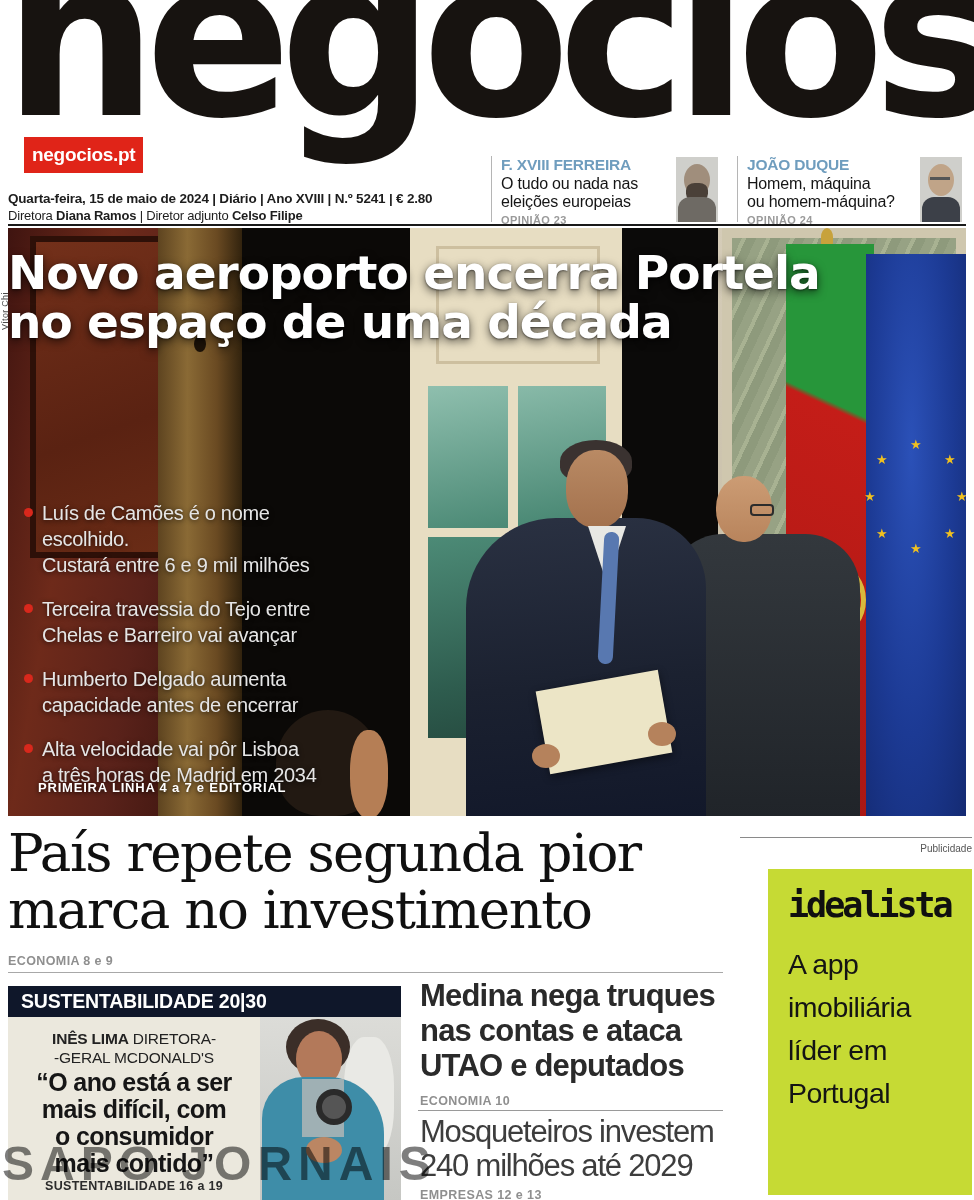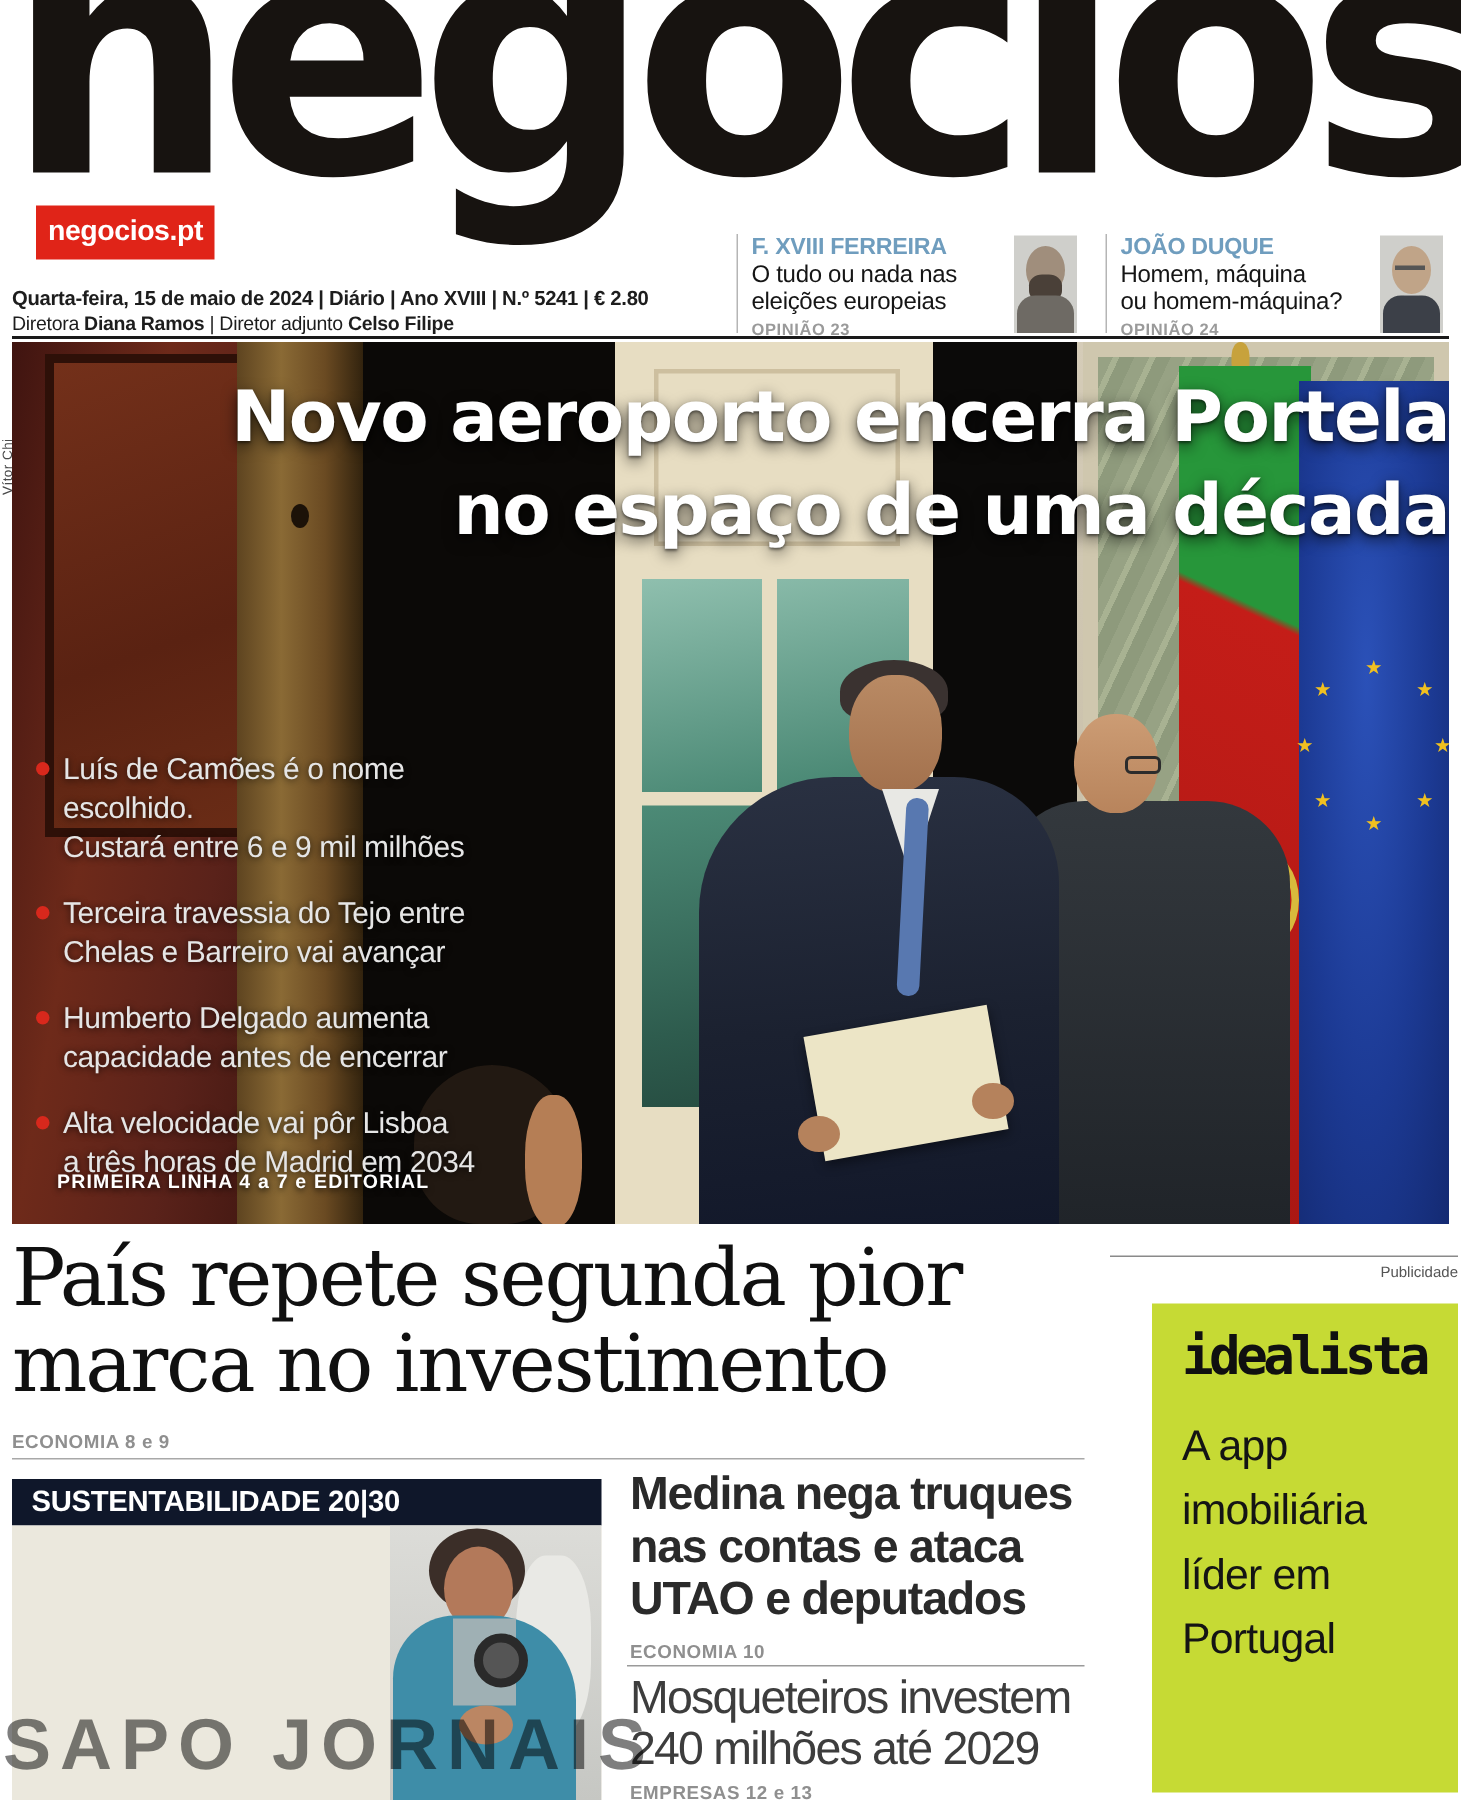--- a/index.html
+++ b/index.html
@@ -91,22 +91,22 @@
   .pm-hand-l{position:absolute;left:524px;top:516px;width:28px;height:24px;border-radius:50%;background:#b5825c;}
   .pm-hand-r{position:absolute;left:640px;top:494px;width:28px;height:24px;border-radius:50%;background:#b5825c;}
   .aide-body{position:absolute;left:660px;top:306px;width:192px;height:282px;border-radius:55px 55px 0 0;
     background:linear-gradient(#33383d,#202429);}
   .aide-head{position:absolute;left:708px;top:248px;width:56px;height:66px;border-radius:48%;
     background:linear-gradient(#cc9c74,#b8845c);}
   .aide-glasses{position:absolute;left:742px;top:276px;width:20px;height:8px;border:2px solid #2c2c2c;border-radius:4px;background:transparent;}
 
   
   .hero-headline{
-    position:absolute;left:0;top:20px;width:958px;text-align:right;z-index:10;
-    color:#fff;font-weight:800;font-size:47px;line-height:62px;letter-spacing:-1px;
+    position:absolute;left:0;top:20px;width:958px;text-align:left;z-index:10;
+    color:#fff;font-weight:800;font-size:47px;line-height:49px;letter-spacing:-1px;
     font-family:"DejaVu Sans","Liberation Sans",sans-serif;
     text-shadow:0 3px 10px rgba(0,0,0,.65),0 1px 2px rgba(0,0,0,.5);
   }
   .hero-bullets{position:absolute;left:16px;top:272px;width:320px;z-index:10;margin:0;padding:0;list-style:none;}
   .hero-bullets li{
     position:relative;padding-left:18px;margin-bottom:18px;
     color:#e5e5e5;font-weight:normal;font-size:20px;line-height:26px;letter-spacing:-.3px;
     text-shadow:0 1px 5px rgba(0,0,0,.75);
   }
   .hero-bullets li::before{
@@ -276,20 +276,29 @@
   <div class="hero-kicker">PRIMEIRA LINHA 4 a 7 e EDITORIAL</div>
 </div>
 
 <div class="abs econ-headline prel">País repete segunda pior
 marca no investimento</div>
 <div class="abs kicker-gray econ-kicker">ECONOMIA 8 e 9</div>
 <div class="abs mid-rule"></div>
 
 <div class="abs sus-bar"><span>SUSTENTABILIDADE 20|30</span></div>
 <div class="abs quote-box">
+  <div class="q-text-col">
+    <div class="person-line prel"><b>INÊS LIMA</b><span> DIRETORA-
+-GERAL MCDONALD'S</span></div>
+    <div class="quote prel">“O ano está a ser
+mais difícil, com
+o consumidor
+mais contido”</div>
+    <div class="sus-kicker">SUSTENTABILIDADE 16 a 19</div>
+  </div>
   <div class="person-photo">
     <div class="pp-blur1"></div>
     <div class="pp-hair"></div>
     <div class="pp-face"></div>
     <div class="pp-jacket"></div>
     <div class="pp-top"></div>
     <div class="pp-pendant"></div>
     <div class="pp-hands"></div>
   </div>
 </div>

